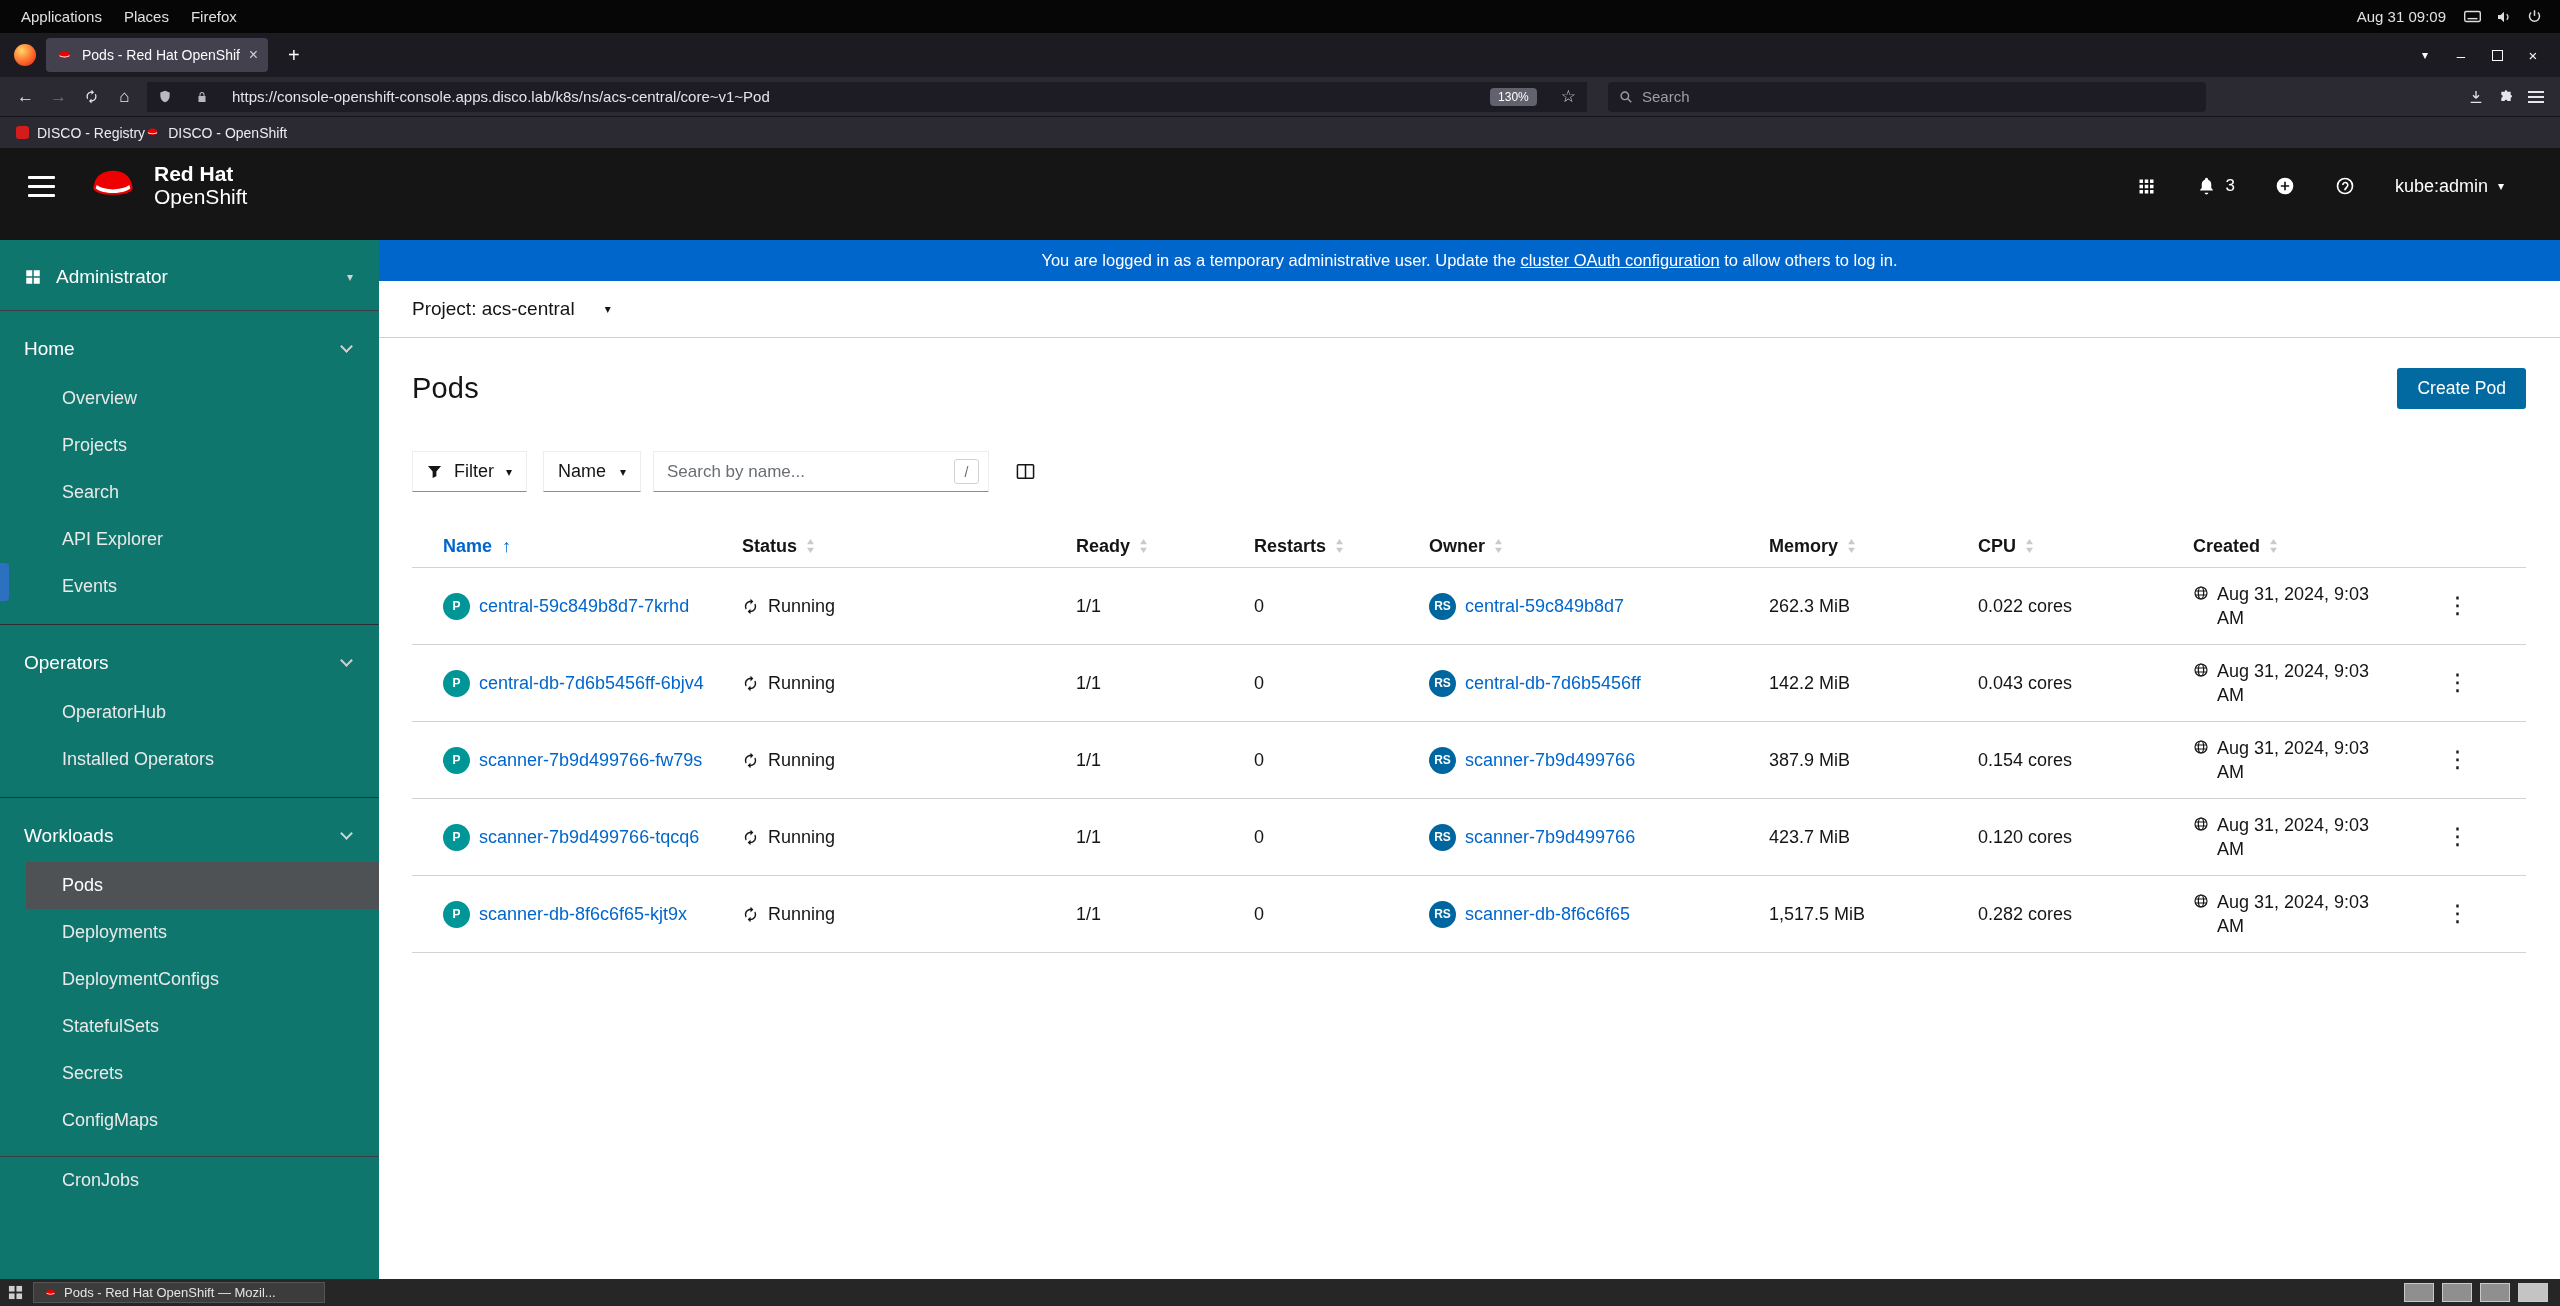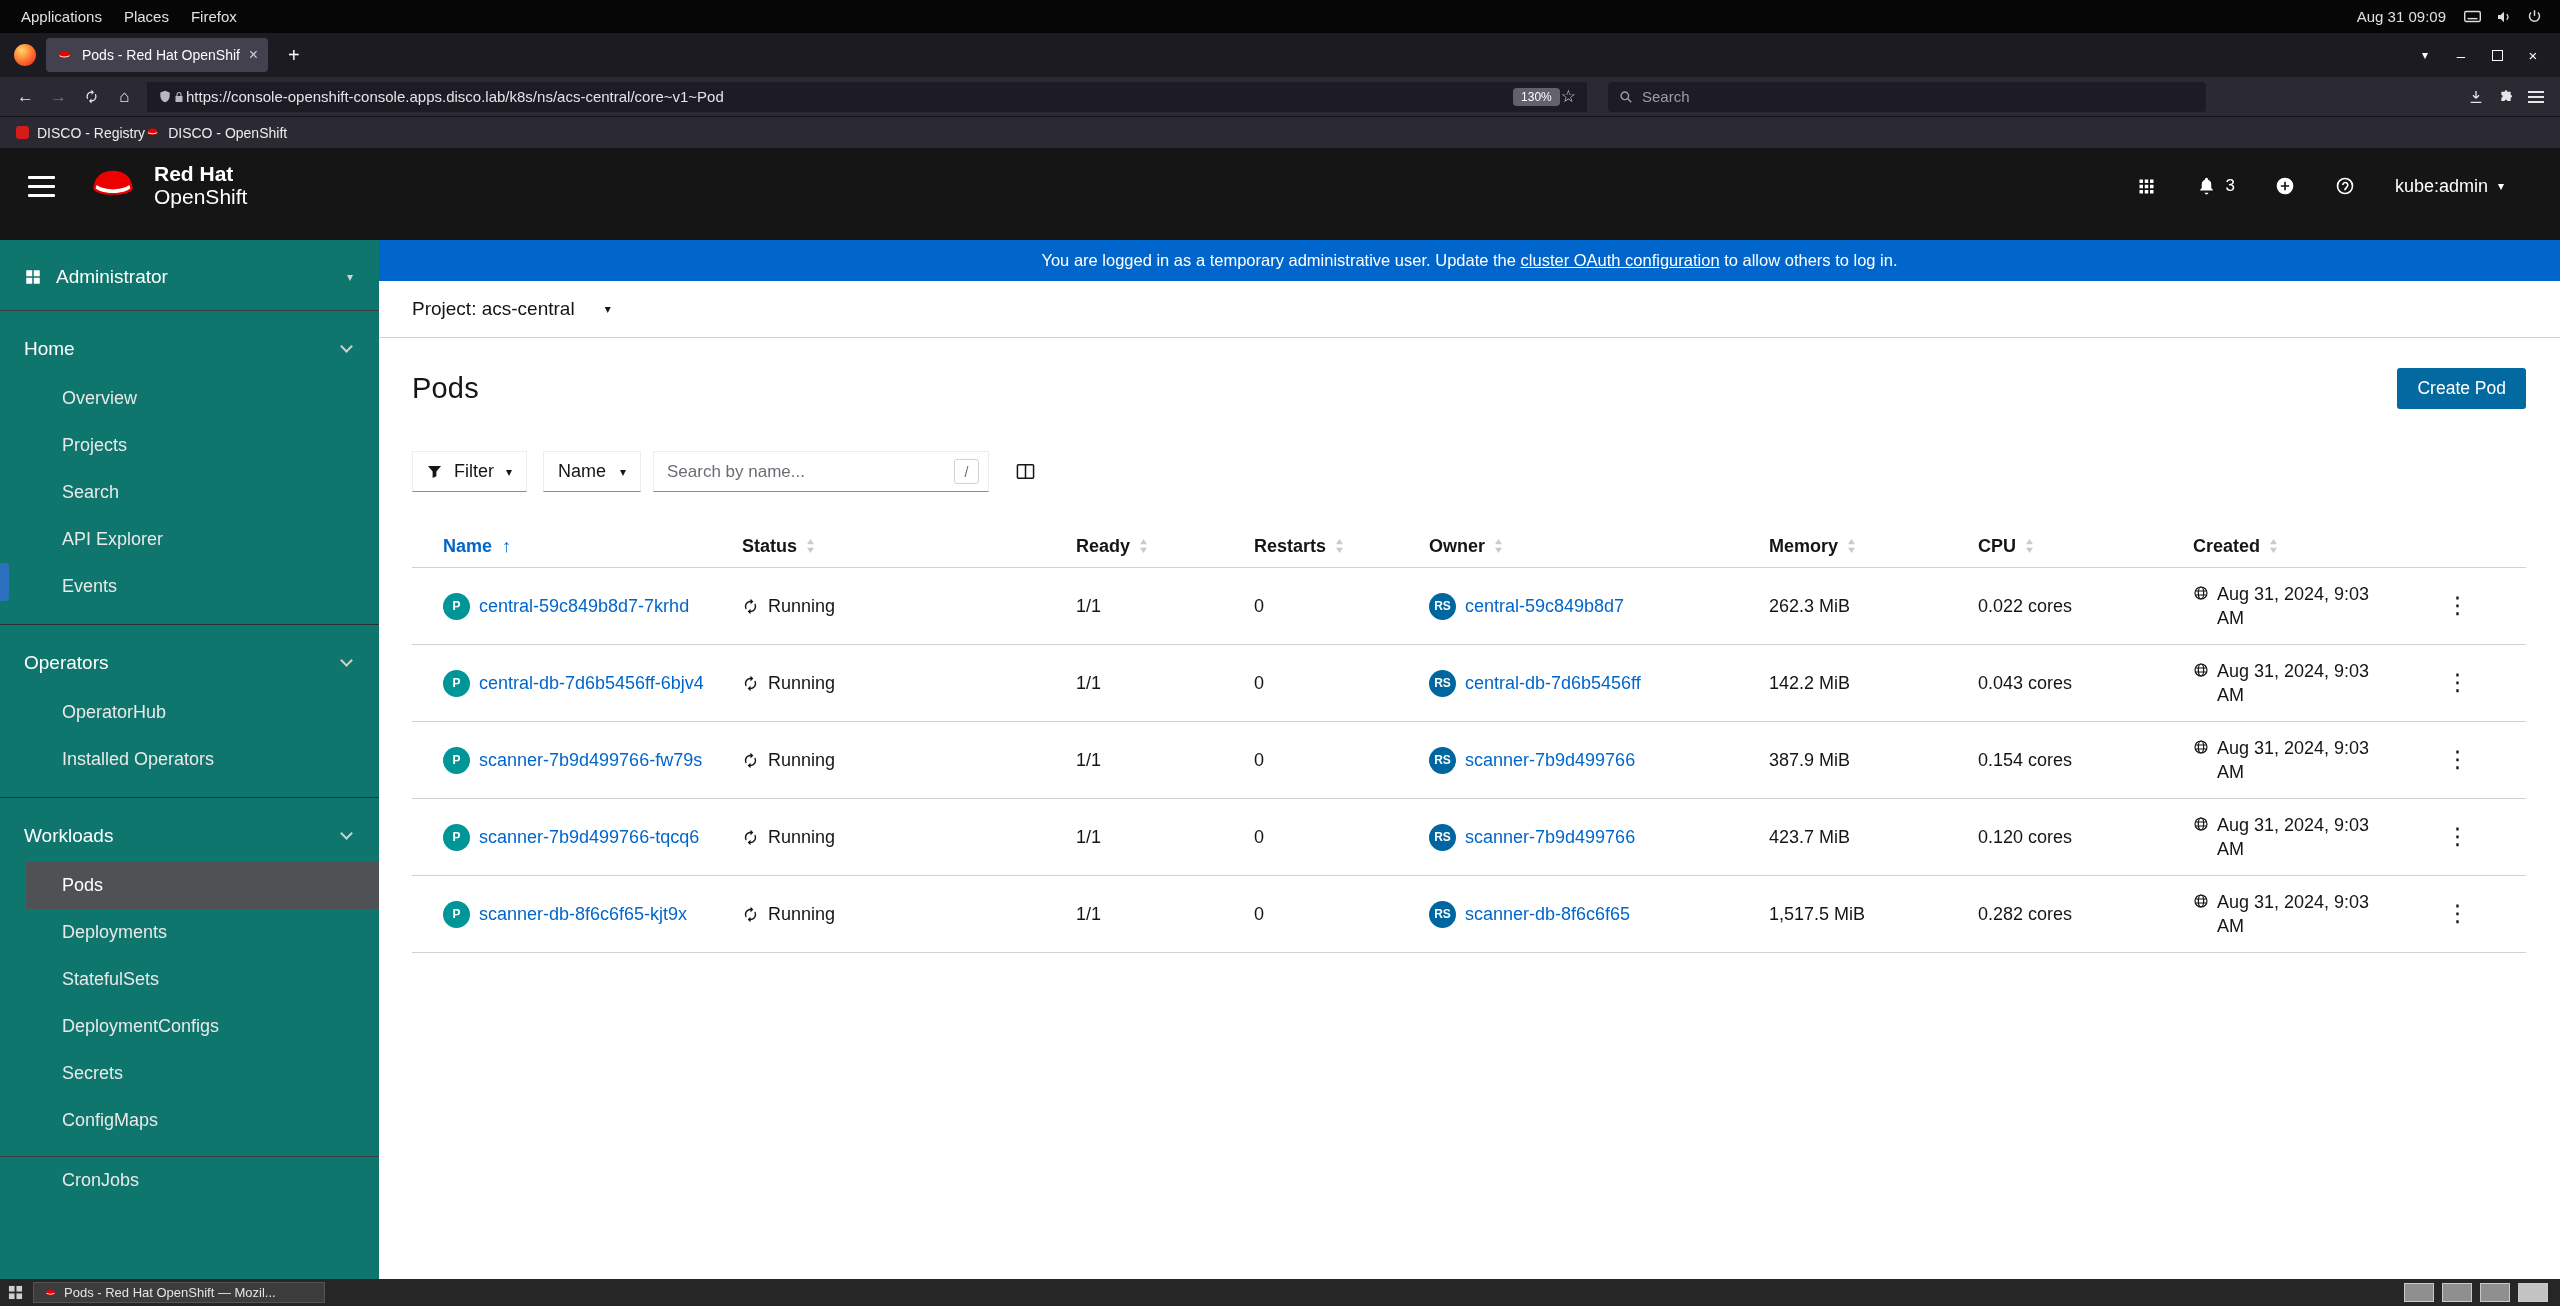--- a/index.html
+++ b/index.html
@@ -23,21 +23,21 @@
   .tab .close { color:#cfcfd8; font-size:16px; }
   .newtab { color:#fbfbfe; font-size:20px; padding:0 10px; }
   .tabbar-right { margin-left:auto; display:flex; align-items:center; gap:2px; color:#fbfbfe; }
   .winbtn { width:34px; height:28px; display:flex; align-items:center; justify-content:center; font-size:15px; }
   .maxbox { width:11px; height:11px; border:1.5px solid #fbfbfe; display:inline-block; }
   .favicon-hat { width:17px; height:13px; }
 
   .navbar { height:39px; background:#2b2a33; display:flex; align-items:center; gap:2px; padding:0 10px; color:#e6e6ea; }
   .navbtn { width:31px; height:28px; display:flex; align-items:center; justify-content:center; font-size:17px; }
   .navbtn.dim { color:#6e6e78; }
-  .urlbar { width:1440px; height:30px; background:#1d1c25; border-radius:0; display:flex; align-items:center; gap:1px; padding:0 11px; margin:0 5px; }
+  .urlbar { width:1440px; height:30px; background:#1d1c25; border-radius:0; display:flex; align-items:center; gap:24px; padding:0 11px; margin:0 5px; }
   .urlbar input { flex:1; background:transparent; border:none; outline:none; color:#e3e3e8; font-size:15px; font-family:inherit; }
   .zoom-badge { background:#62626e; color:#fff; font-size:12px; padding:2px 8px; border-radius:4px; white-space:nowrap; }
   .star { color:#d3d3da; font-size:17px; }
   .searchbar { width:598px; height:30px; background:#1d1c25; border-radius:4px; display:flex; align-items:center; gap:9px; padding:0 11px; margin-left:14px; }
   .searchbar input { flex:1; background:transparent; border:none; outline:none; color:#e3e3e8; font-size:15px; font-family:inherit; }
   .searchbar input::placeholder, .urlbar input::placeholder { color:#9d9daa; opacity:1; }
   .nav-right { margin-left:auto; display:flex; gap:14px; align-items:center; color:#e6e6ea; padding-right:6px; }
   .bars { width:16px; height:12px; display:inline-block; border-top:2px solid #e6e6ea; border-bottom:2px solid #e6e6ea; position:relative; }
   .bars::after { content:""; position:absolute; left:0; right:0; top:3px; height:2px; background:#e6e6ea; }
 
@@ -327,22 +327,22 @@
           <div class="nav-item">Installed Operators</div>
         </div>
 
         <div class="navsec">
           <div class="sec-head">
             <span>Workloads</span>
             <span class="chev"></span>
           </div>
           <div class="nav-item active">Pods</div>
           <div class="nav-item">Deployments</div>
+          <div class="nav-item">DeploymentConfigs</div>
           <div class="nav-item">StatefulSets</div>
-          <div class="nav-item">DeploymentConfigs</div>
           <div class="nav-item">Secrets</div>
           <div class="nav-item">ConfigMaps</div>
           <div class="nav-item divided">CronJobs</div>
         </div>
 
         <span class="side-handle"></span>
       </div>
 
       <div class="main">
         <div class="banner"><span>You are logged in as a temporary administrative user. Update the </span><a href="#">cluster OAuth configuration</a><span> to allow others to log in.</span></div>

